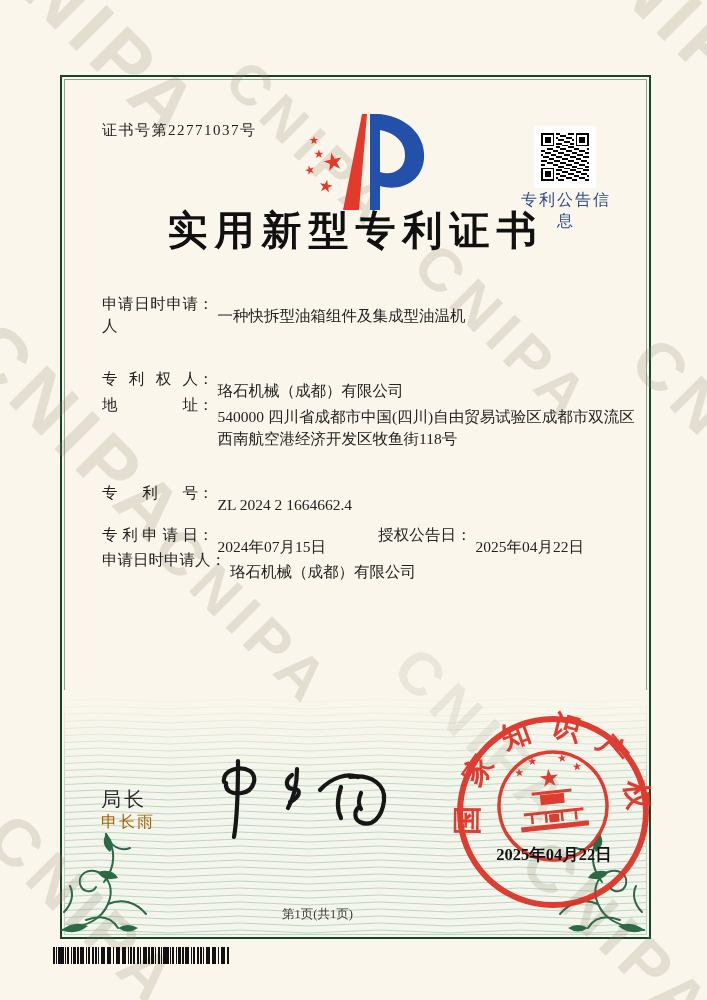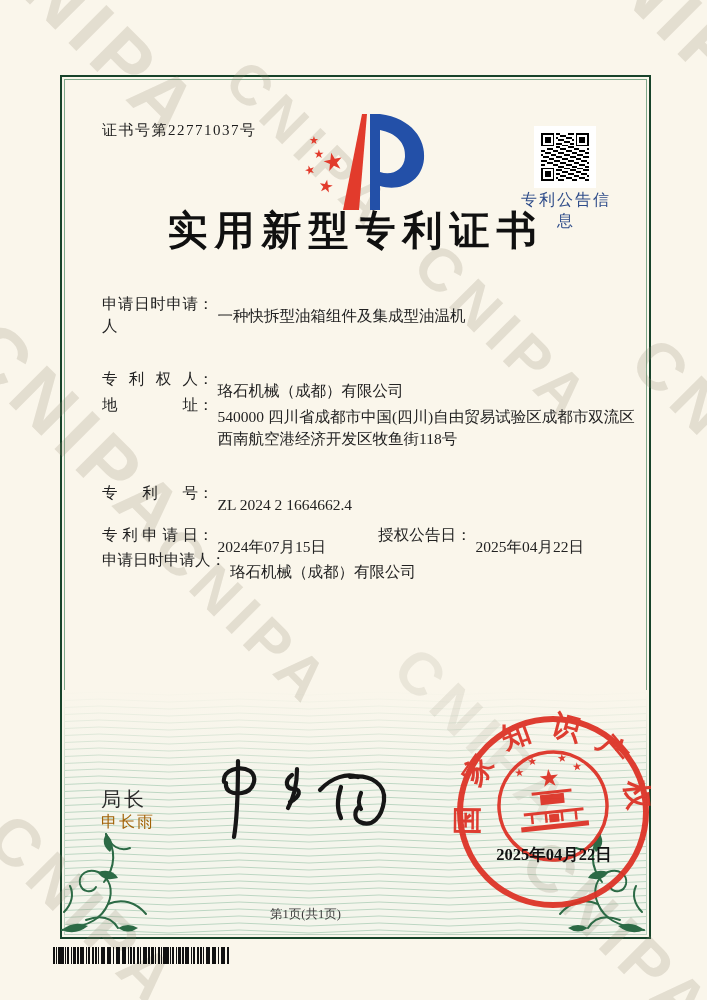--- a/index.html
+++ b/index.html
@@ -51,21 +51,21 @@
   #director-title{ position:absolute; left:101px; top:786px; font-size:20px; letter-spacing:3px;
     font-family:Liberation Mono, monospace; color:#2b2b2b; z-index:4;}
   #director-name{ position:absolute; left:101px; top:812px; font-size:16px; letter-spacing:2px;
     font-family:"Liberation Sans","DejaVu Sans",sans-serif; color:#a16207; z-index:4;}
   #signature{ position:absolute; left:200px; top:756px; z-index:5;}
   
   #seal{ position:absolute; left:443px; top:700px; opacity:.94; z-index:4;}
   #seal-date{ position:absolute; left:479px; top:844px; width:150px; text-align:center;
     font-size:16.5px; font-weight:bold; color:#121212; z-index:5;}
   
-  #footer{ position:absolute; left:60px; top:906px; width:491px; text-align:center;
+  #footer{ position:absolute; left:72px; top:906px; width:491px; text-align:center;
     font-size:12.5px; color:#3a3a3a; z-index:4;}
   #barcode{
     position:absolute; left:53px; top:947px; width:176px; height:17px; z-index:4;
     background-image:
       repeating-linear-gradient(90deg,#111 0 1px,transparent 1px 3px),
       repeating-linear-gradient(90deg,#111 0 2px,transparent 2px 7px),
       repeating-linear-gradient(90deg,#111 0 1px,transparent 1px 5px);
   }
 </style>
 </head>

